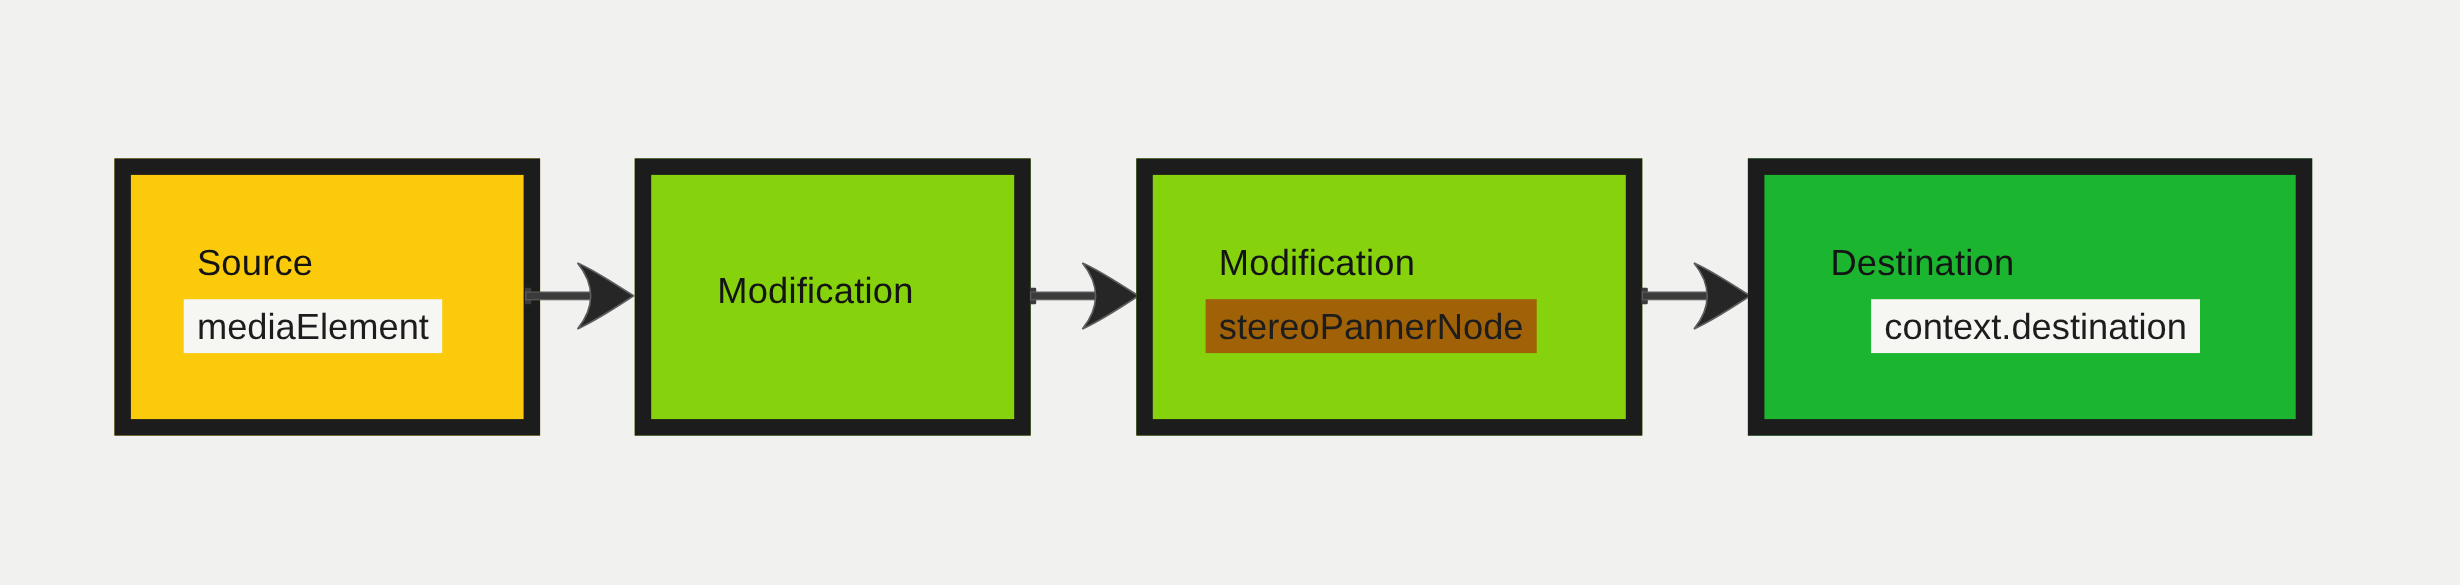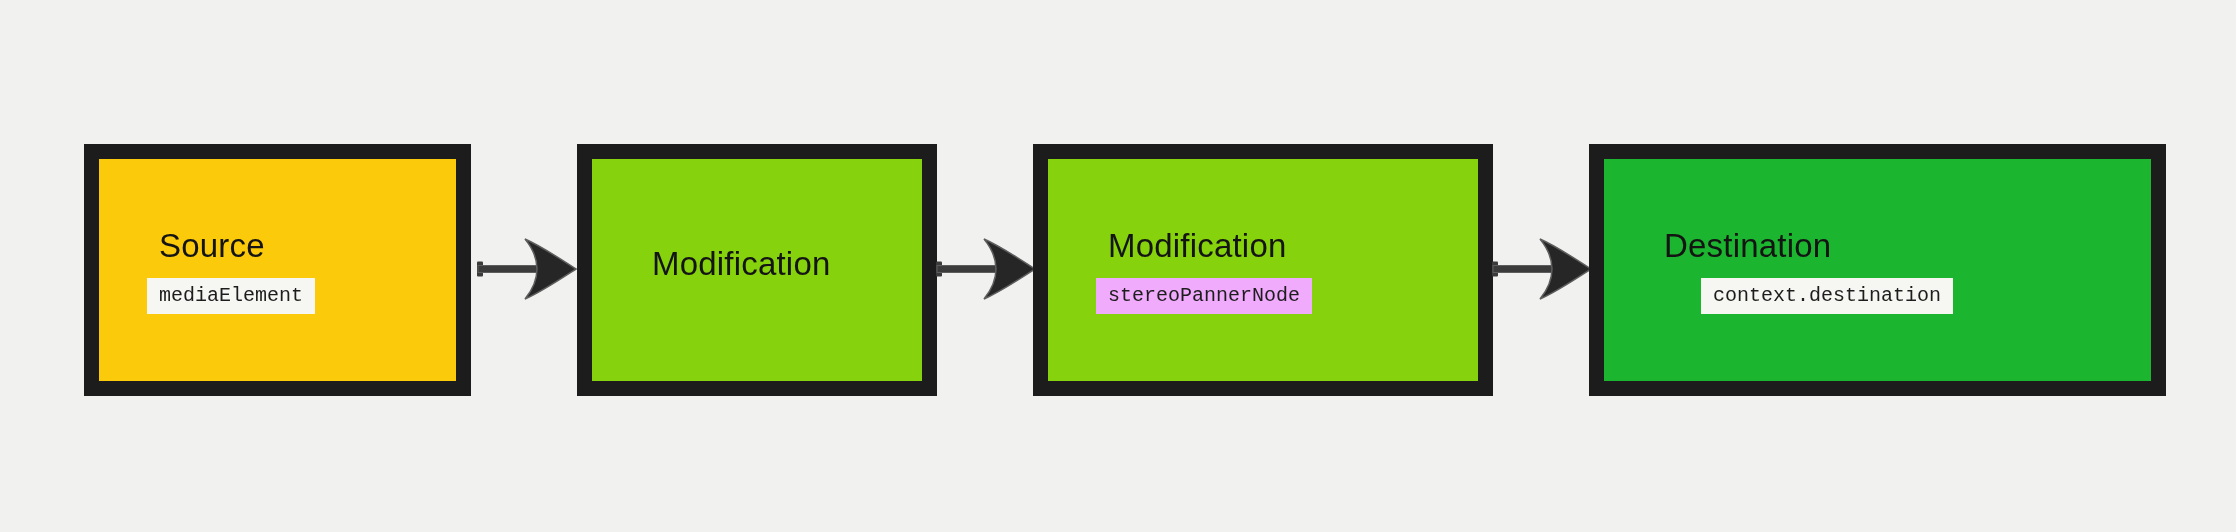--- a/index.html
+++ b/index.html
@@ -23,37 +23,37 @@
     top: 144px;
     height: 252px;
     box-sizing: border-box;
     border: 15px solid #1c1c1c;
     display: flex;
     flex-direction: column;
     justify-content: center;
     align-items: flex-start;
     padding-left: 60px;
   }
-  .node-source      { left: 84px;   width: 387px; }
+  .node-source      { left: 104px;   width: 387px; }
   .node-mod-1       { left: 577px;  width: 360px; }
   .node-mod-2       { left: 1033px; width: 460px; }
-  .node-destination { left: 1589px; width: 577px; }
+  .node-destination { left: 1589px; width: 513px; }
 
   .node-title {
     font-size: 33px;
     line-height: 1.2;
     font-weight: 400;
     color: #141414;
     margin-bottom: 13px;
     letter-spacing: 0.2px;
   }
   .node-code {
     display: inline-block;
-    font-family: Liberation Mono, monospace;
-    font-size: 20px;
+    font-family: Liberation Sans, sans-serif;
+    font-size: 33px;
     line-height: 1;
     padding: 8px 12px;
     color: #1d1d1d;
     margin-left: -12px;
     white-space: nowrap;
   }
   .flow-arrow {
     position: absolute;
     top: 237px;
     width: 100px;
@@ -84,21 +84,21 @@
   </div>
 
   <svg class="flow-arrow arrow-2" viewBox="0 0 100 64" xmlns="http://www.w3.org/2000/svg">
     <rect x="0" y="24.5" width="6" height="15" rx="1" style="fill: rgb(59, 59, 59);"></rect>
     <rect x="1" y="28.5" width="63" height="7" stroke-width="1" style="fill: rgb(59, 59, 59); stroke: rgb(94, 94, 94);"></rect>
     <path d="M99 32 C 82 21 64 9 48 2 C 57 13 60 23 60 32 C 60 41 57 51 48 62 C 64 55 82 43 99 32 Z" stroke-width="1.5" style="fill: rgb(38, 38, 38); stroke: rgb(94, 94, 94);"></path>
   </svg>
 
   <div class="node node-mod-2" style="background-color: rgb(134, 210, 13); border-color: rgb(28, 28, 28);">
     <div class="node-title" style="color: rgb(20, 20, 20);">Modification</div>
-    <div class="node-code" style="background-color: #f0abfc; color: rgb(29, 29, 29); text-align: right;">stereoPannerNode</div>
+    <div class="node-code" style="background-color: #a16207; color: rgb(29, 29, 29); text-align: right;">stereoPannerNode</div>
   </div>
 
   <svg class="flow-arrow arrow-3" viewBox="0 0 100 64" xmlns="http://www.w3.org/2000/svg">
     <rect x="0" y="24.5" width="6" height="15" rx="1" style="fill: rgb(59, 59, 59);"></rect>
     <rect x="1" y="28.5" width="63" height="7" stroke-width="1" style="fill: rgb(59, 59, 59); stroke: rgb(94, 94, 94);"></rect>
     <path d="M99 32 C 82 21 64 9 48 2 C 57 13 60 23 60 32 C 60 41 57 51 48 62 C 64 55 82 43 99 32 Z" stroke-width="1.5" style="fill: rgb(38, 38, 38); stroke: rgb(94, 94, 94);"></path>
   </svg>
 
   <div class="node node-destination" style="background-color: rgb(28, 181, 47); border-color: rgb(28, 28, 28);">
     <div class="node-title" style="color: rgb(20, 20, 20);">Destination</div>

